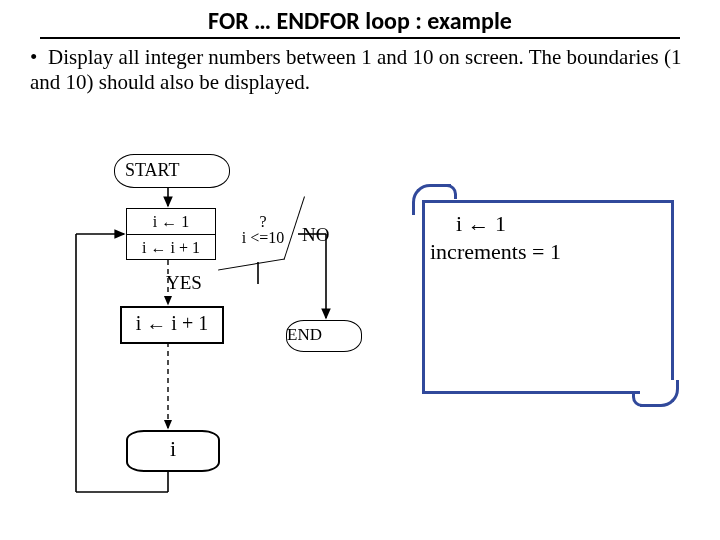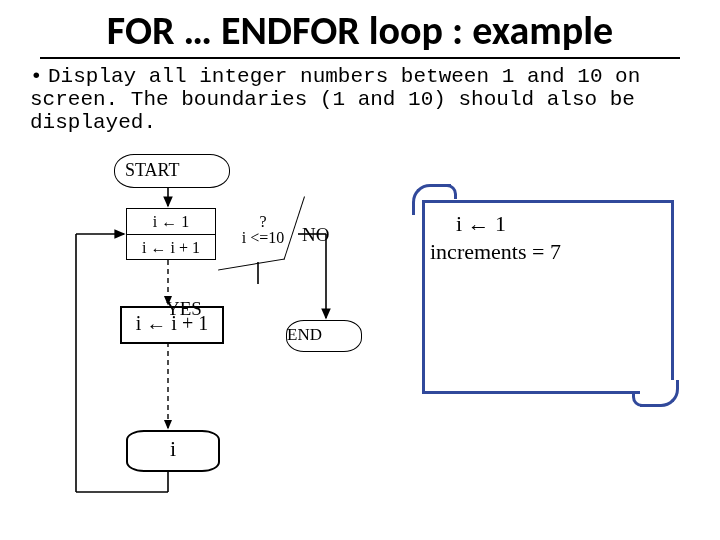--- a/index.html
+++ b/index.html
@@ -1,18 +1,18 @@
 <!DOCTYPE html>
 <html><head>
 <meta charset="utf-8">
 <style>
   body{margin:0;padding:0;width:720px;height:540px;background:#fff;font-family:"Times New Roman",Times,serif;color:#000;position:relative}
-  .title{font-size:40px;font-weight:bold;text-align:center;padding-top:6px;font-family:Calibri,Arial,sans-serif}
+  .title{font-size:24px;font-weight:bold;text-align:center;padding-top:6px;font-family:Calibri,Arial,sans-serif}
   .rule{border-bottom:2px solid #000;width:640px;margin:2px auto 6px}
-  .bullet{padding:0 30px;font-size:21px;font-family:Liberation Mono, monospace}
+  .bullet{padding:0 30px;font-size:21px;font-family:Liberation Serif, serif}
   .bullet .dot{display:inline-block;width:18px}
   .stage{position:absolute;left:40px;top:140px;width:640px;height:390px}
   .abs{position:absolute}
   
   .start{left:74px;top:14px;width:104px;height:32px;border:1.5px solid #000;border-radius:20px/16px;font-size:18px;text-align:left;padding-left:10px;line-height:30px}
   
   .forbox{left:86px;top:68px;width:88px;height:50px;border:1.5px solid #000;font-size:16px;text-align:center}
   .forbox .row{height:25px;line-height:25px}
   .forbox .sep{border-top:1.5px solid #000}
   
@@ -75,29 +75,29 @@
   <div class="abs forbox">
     <div class="row">i ← 1</div>
     <div class="row sep">i ← i + 1</div>
   </div>
 
   <div class="abs dwrap">
     <div class="diamond"></div>
     <div class="dtext"><span>?</span><br><span>i &lt;=10</span></div>
   </div>
   <div class="abs lbl" style="left:262px;top:84px">NO</div>
-  <div class="abs lbl" style="left:126px;top:158px">YES</div>
+  <div class="abs lbl" style="left:126px;top:132px">YES</div>
 
   <div class="abs proc">i ← i + 1</div>
 
   <div class="abs end">END</div>
 
   <div class="abs disp">i</div>
 
   <div class="abs curlTL"></div>
   <div class="abs scroll"></div>
   <div class="abs curlBR"></div>
   <div class="abs code">
     <div class="ind">i ← 1</div>
-    <div>increments = 7</div>
+    <div>increments = 1</div>
   </div>
 
 </div>
 
 </body></html>

